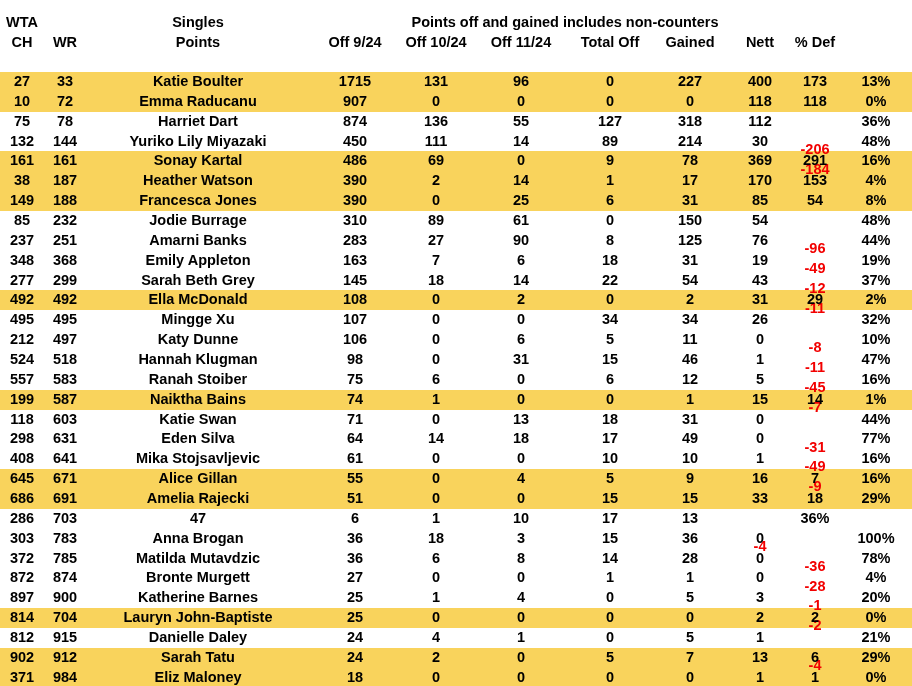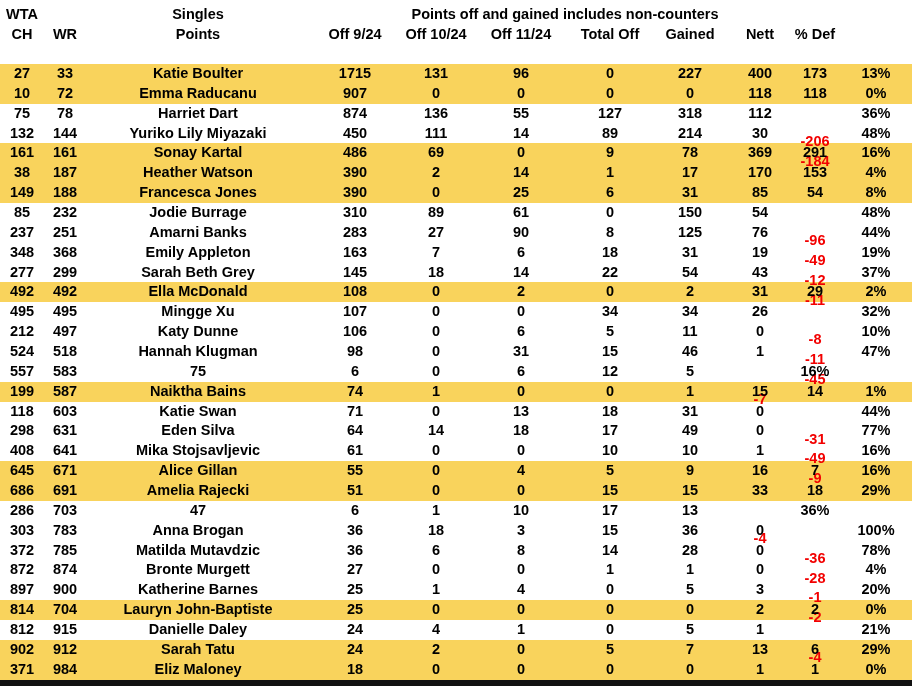--- a/index.html
+++ b/index.html
@@ -6,21 +6,21 @@
   .sheet{
     position:relative;
     width:912px;height:686px;
     overflow:hidden;
     background:#fff;
     font-family:"Liberation Sans",sans-serif;
     font-weight:700;
     font-size:14.5px;
     color:#000;
     box-sizing:border-box;
-    padding-top:4px;
+    padding-top:12px;
   }
   .grid{
     display:grid;
     grid-template-columns:44px 42px 224px 90px 72px 98px 80px 80px 60px 50px 72px;
     width:912px;
   }
   .hdr{height:20px;line-height:20px;}
   .spacer{height:20px;}
   .c{text-align:center;white-space:nowrap;overflow:visible;}
   .note{grid-column:5/9;text-align:center;}
@@ -264,20 +264,21 @@
     <div class="c">15</div>
     <div class="c">46</div>
     <div class="c">1</div>
     <div class="c neg">-45</div>
     <div class="c">47%</div>
   </div>
 
   <div class="grid row">
     <div class="c">557</div>
     <div class="c">583</div>
+    <div class="c">Ranah Stoiber</div>
     <div class="c">75</div>
     <div class="c">6</div>
     <div class="c">0</div>
     <div class="c">6</div>
     <div class="c">12</div>
     <div class="c">5</div>
     <div class="c neg">-7</div>
     <div class="c">16%</div>
   </div>
 

